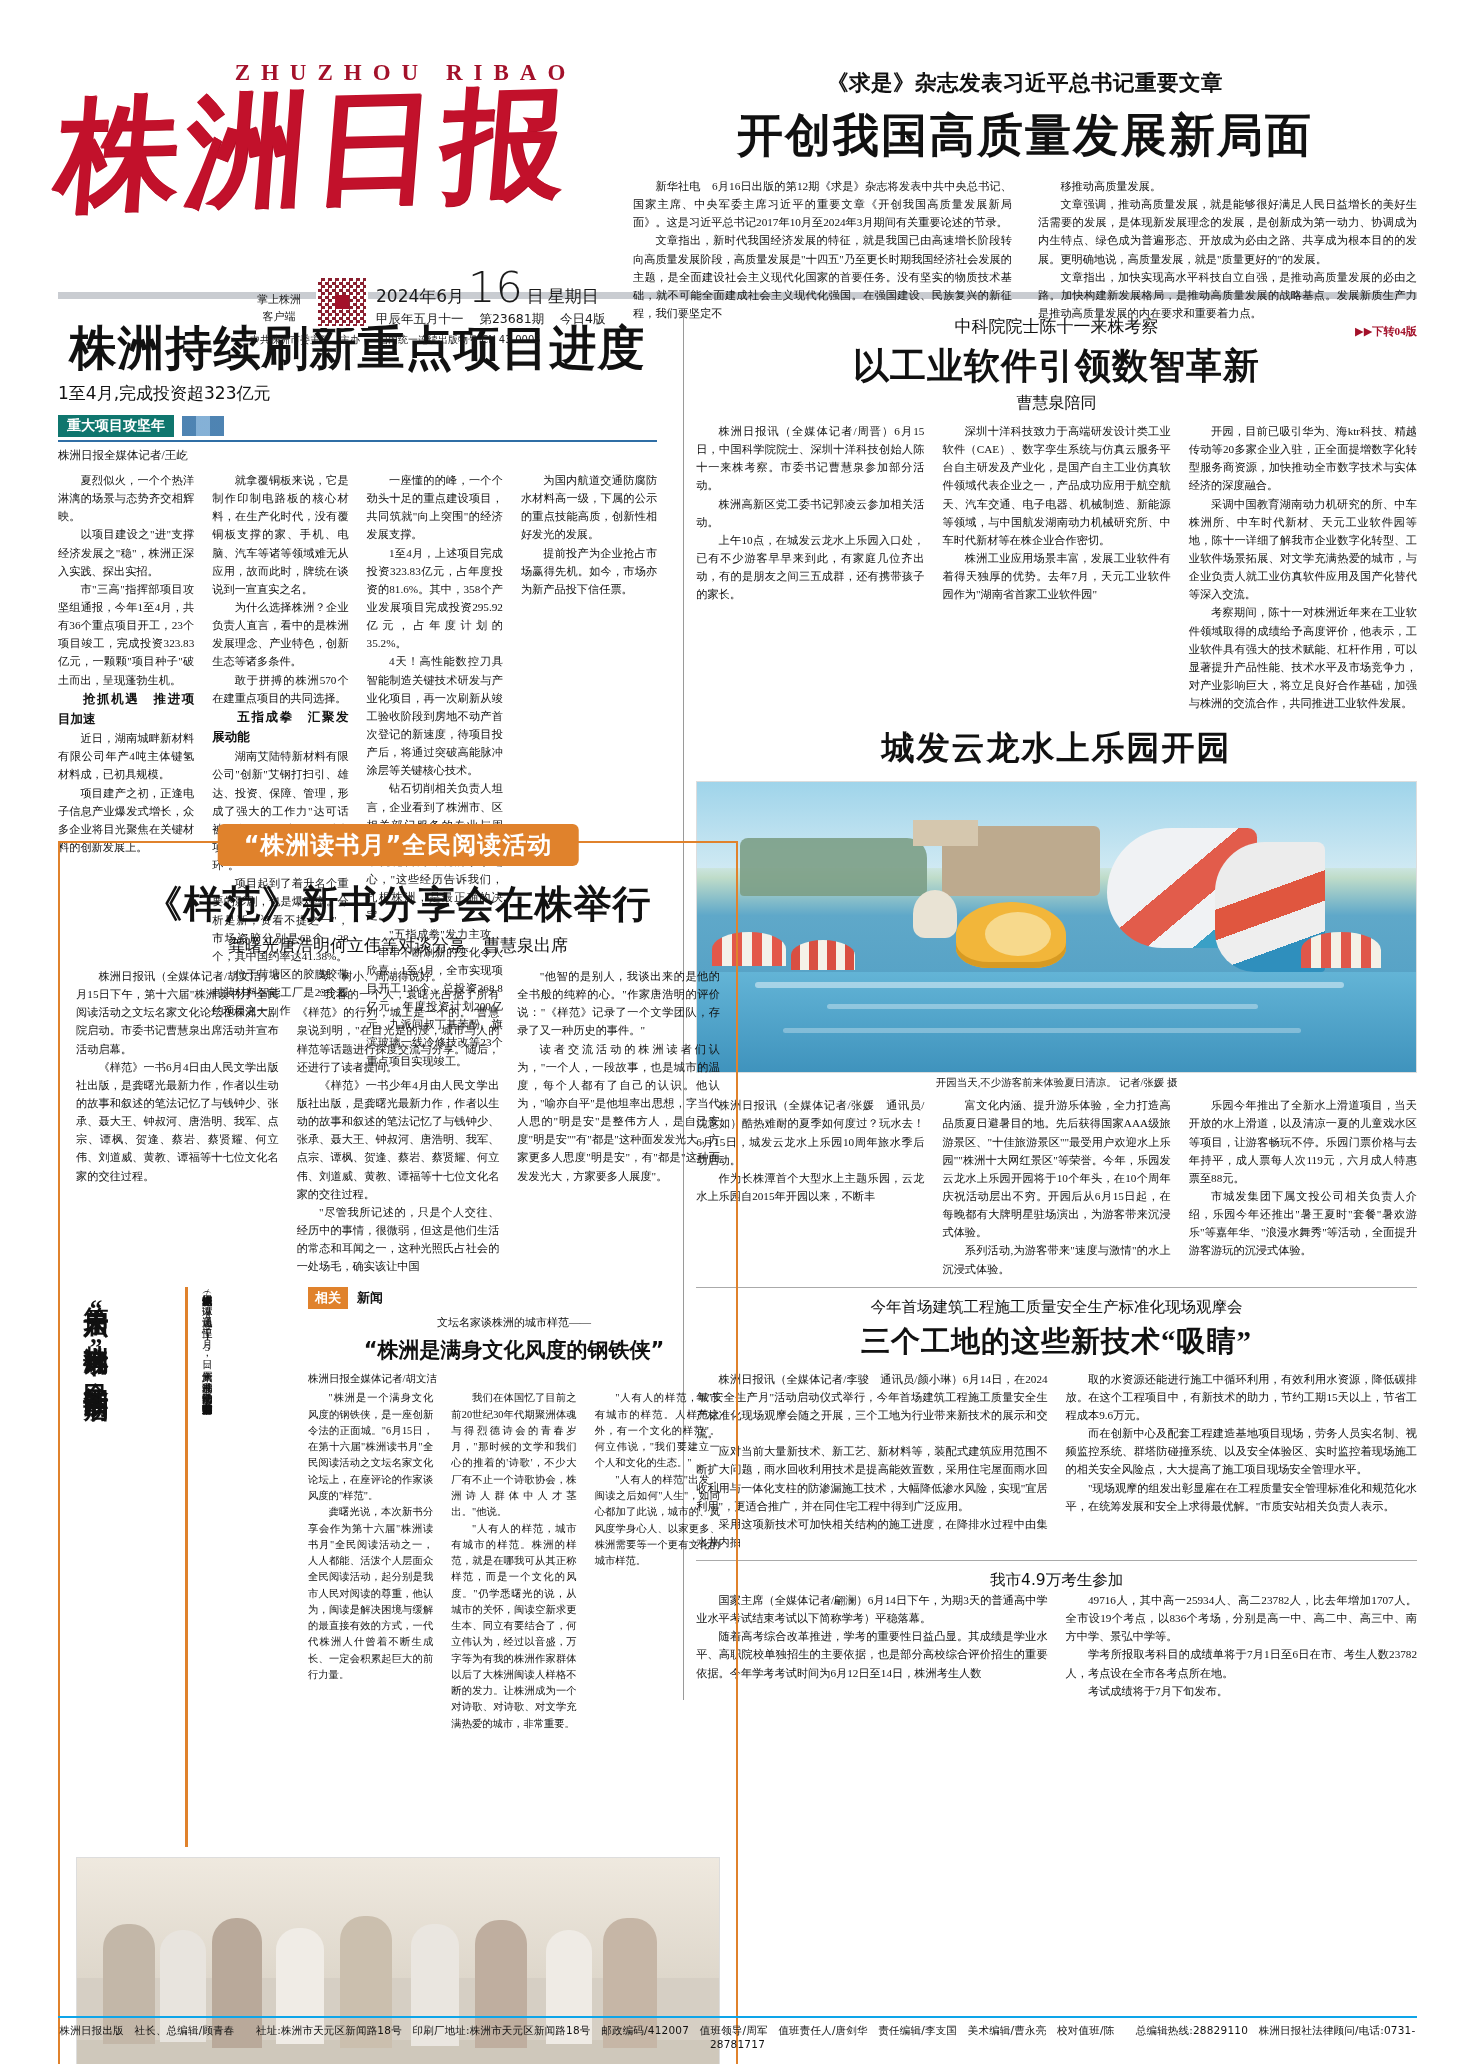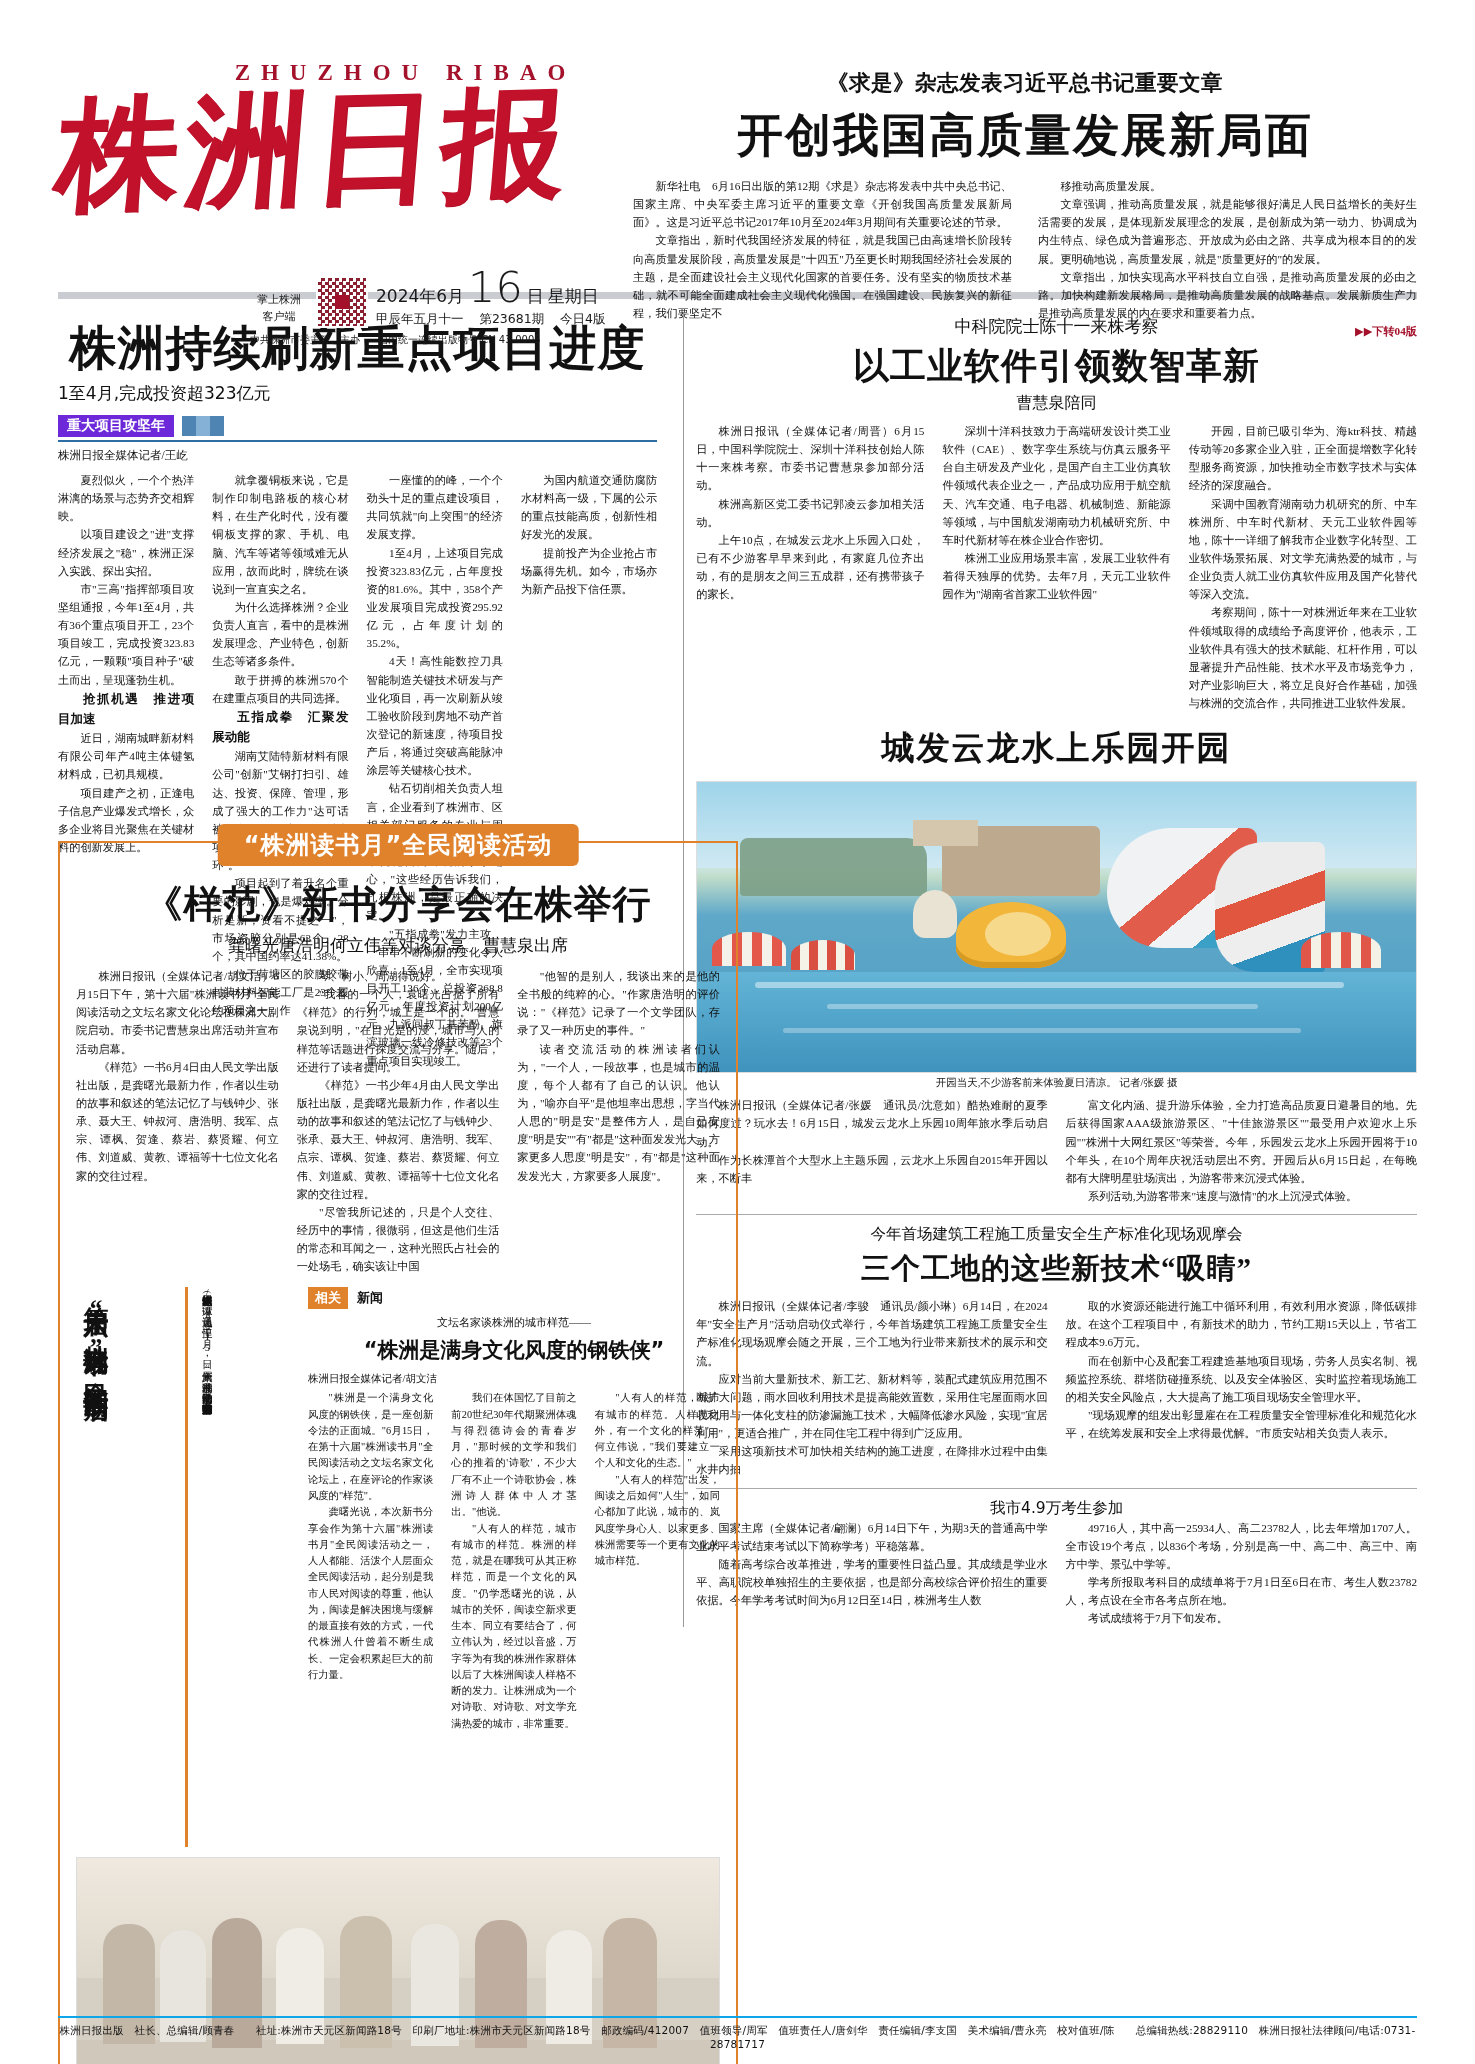--- a/index.html
+++ b/index.html
@@ -65,21 +65,21 @@
   .vdiv{width:1px;background:#9a9a9a;margin:0 12px;}
   .col-right{width:735px;box-sizing:border-box;}
 
   .lead-head{
     text-align:center;font-size:47px;font-weight:bold;letter-spacing:1px;
     font-family:"Liberation Serif",serif;margin:4px 0 2px;
   }
   .lead-sub{text-align:left;font-size:17px;font-family:"DejaVu Sans",sans-serif;margin-bottom:10px;}
 
   .tagbox{display:flex;align-items:center;gap:8px;border-bottom:2px solid #2f6ea5;padding-bottom:3px;margin-bottom:6px;}
-  .tag-blue{background:#6d28d9;color:#fff;font-size:14px;font-weight:bold;padding:2px 9px;
+  .tag-blue{background:#0f766e;color:#fff;font-size:14px;font-weight:bold;padding:2px 9px;
     font-family:"DejaVu Sans",sans-serif;}
   .tag-ico{width:42px;height:20px;background:linear-gradient(90deg,#2f6ea5 0 33%,#6fa3cf 33% 66%,#2f6ea5 66%);opacity:.85;}
   .byline{font-size:11.5px;margin:4px 0 8px;}
 
   .cols3{display:flex;gap:18px;font-size:11.2px;line-height:1.62;text-align:justify;}
   .cols3 > div{flex:1;}
   .cols3 p{margin:0 0 0 0;text-indent:2em;}
   .subhead{font-weight:bold;font-size:12.5px;text-indent:0;margin:6px 0 3px;font-family:"DejaVu Sans",sans-serif;}
 
   .cols2{display:flex;gap:18px;font-size:11.2px;line-height:1.62;text-align:justify;}
@@ -293,20 +293,24 @@
       </div>
 
       <div class="cols3" style="margin-top:4px;">
         <div>
           <p>株洲日报讯（全媒体记者/张媛　通讯员/沈意如）酷热难耐的夏季如何度过？玩水去！6月15日，城发云龙水上乐园10周年旅水季后动启动。</p>
           <p>作为长株潭首个大型水上主题乐园，云龙水上乐园自2015年开园以来，不断丰</p>
         </div>
         <div>
           <p>富文化内涵、提升游乐体验，全力打造高品质夏日避暑目的地。先后获得国家AAA级旅游景区、"十佳旅游景区""最受用户欢迎水上乐园""株洲十大网红景区"等荣誉。今年，乐园发云龙水上乐园开园将于10个年头，在10个周年庆祝活动层出不穷。开园后从6月15日起，在每晚都有大牌明星驻场演出，为游客带来沉浸式体验。</p>
           <p>系列活动,为游客带来"速度与激情"的水上沉浸式体验。</p>
+        </div>
+        <div>
+          <p>乐园今年推出了全新水上滑道项目，当天开放的水上滑道，以及清凉一夏的儿童戏水区等项目，让游客畅玩不停。乐园门票价格与去年持平，成人票每人次119元，六月成人特惠票至88元。</p>
+          <p>市城发集团下属文投公司相关负责人介绍，乐园今年还推出"暑王夏时"套餐"暑欢游乐"等嘉年华、"浪漫水舞秀"等活动，全面提升游客游玩的沉浸式体验。</p>
         </div>
       </div>
 
       <hr class="hr-lite">
 
       <div class="r-kicker2">今年首场建筑工程施工质量安全生产标准化现场观摩会</div>
       <div class="r-head3">三个工地的这些新技术“吸睛”</div>
       <div class="cols2">
         <div>
           <p>株洲日报讯（全媒体记者/李骏　通讯员/颜小琳）6月14日，在2024年"安全生产月"活动启动仪式举行，今年首场建筑工程施工质量安全生产标准化现场观摩会随之开展，三个工地为行业带来新技术的展示和交流。</p>

